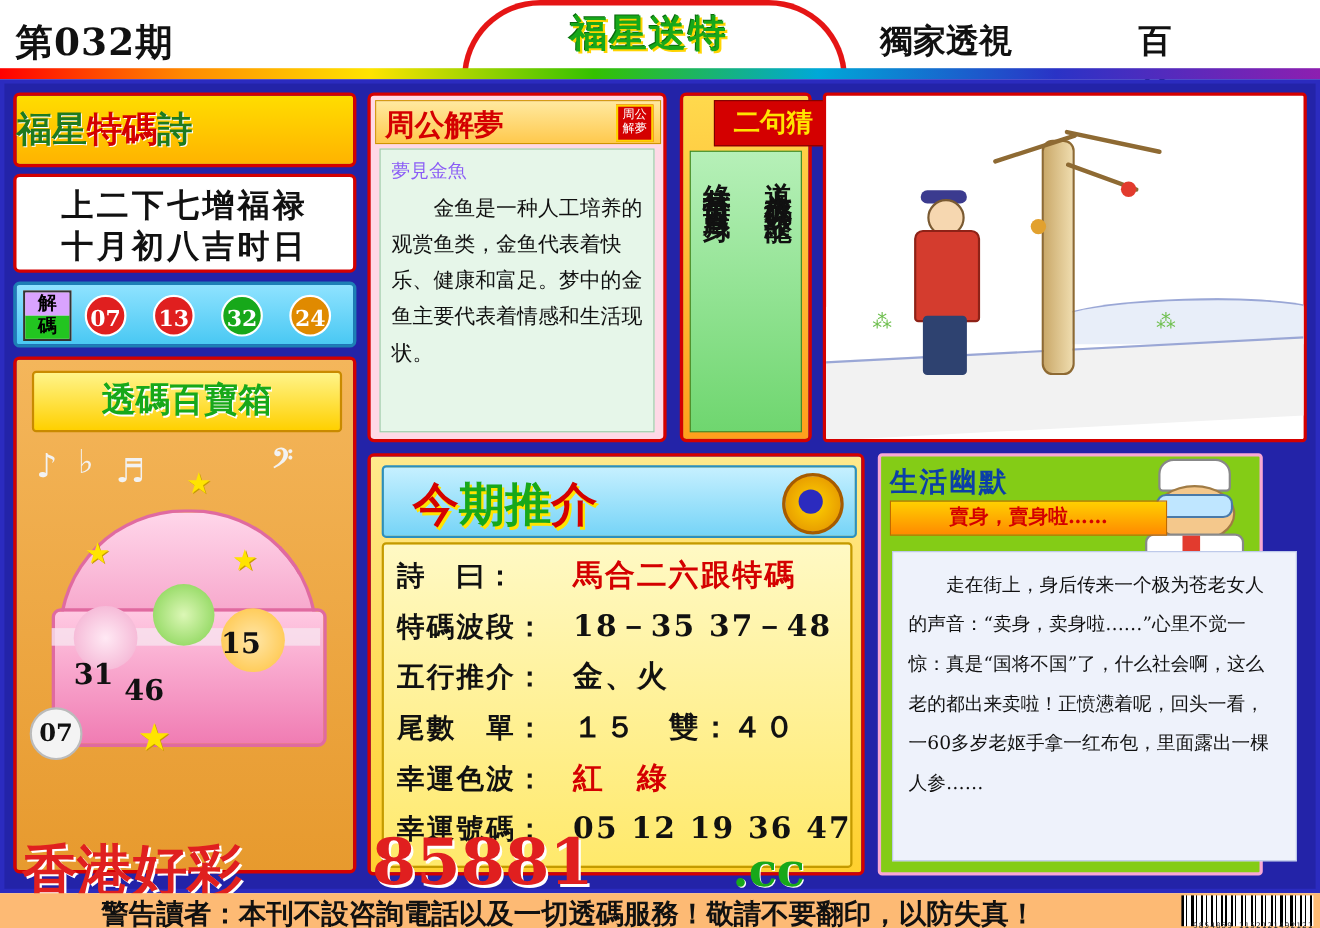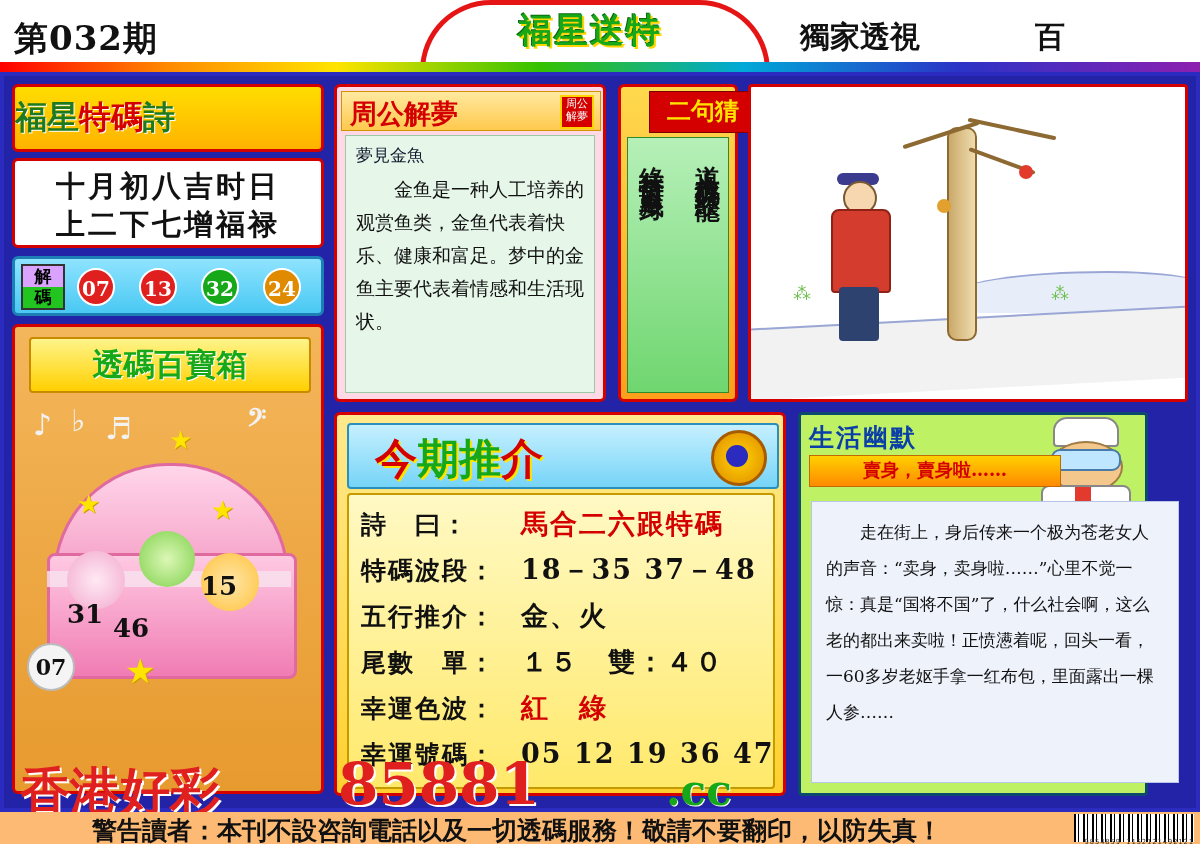--- a/index.html
+++ b/index.html
@@ -89,21 +89,21 @@
      background:#ffd9e6;border:3px solid #d40000;border-radius:6px;box-sizing:border-box;}
   .dream-h{position:absolute;left:4px;top:4px;width:258px;height:38px;
      background:linear-gradient(#ffe9a0,#ffc94d);border:1px solid #d09400;}
   .dream-h .tt{position:absolute;left:8px;top:4px;font-size:27px;font-weight:bold;color:#d40000;
      font-family:"DejaVu Serif","Liberation Serif",serif;}
   .dream-seal{position:absolute;right:6px;top:3px;width:30px;height:30px;background:#d40000;
      border:2px solid #ffd400;color:#fff;font-size:11px;text-align:center;line-height:13px;
      font-family:"DejaVu Serif","Liberation Serif",serif;}
   .dream-body{position:absolute;left:8px;top:48px;width:250px;height:258px;
      background:#e6f6e9;border:1px solid #9bc9a5;box-sizing:border-box;padding:8px 10px;}
-  .dream-body .sub{font-size:17px;color:#0f172a;margin-bottom:6px;
+  .dream-body .sub{font-size:17px;color:#8b5cf6;margin-bottom:6px;
      font-family:"DejaVu Serif","Liberation Serif",serif;}
   .dream-body p{margin:0;font-size:19px;line-height:33px;color:#111;text-indent:2em;
      font-family:"DejaVu Serif","Liberation Serif",serif;}
 
   .tuijie{position:absolute;left:334px;top:412px;width:452px;height:384px;
      background:linear-gradient(#ffe98c,#ffd02e);border:3px solid #d40000;border-radius:6px;box-sizing:border-box;}
   .tj-head{position:absolute;left:10px;top:8px;width:428px;height:62px;
      background:linear-gradient(#c6f0ff,#76d4f7);border:2px solid #2b8fbe;border-radius:4px;}
   .tj-head .tt{position:absolute;left:26px;top:6px;font-size:42px;font-weight:bold;
      font-family:"DejaVu Serif","Liberation Serif",serif;color:#d40000;text-shadow:2px 2px 0 #ffe400;}
@@ -150,21 +150,21 @@
   .man-head{position:absolute;left:92px;top:94px;width:30px;height:30px;border-radius:50%;
      background:#f6d7b0;border:2px solid #7a5a32;}
   .man-hat{position:absolute;left:86px;top:86px;width:42px;height:12px;background:#3b3b8f;border-radius:6px;}
   .man-body{position:absolute;left:80px;top:122px;width:56px;height:80px;background:#d43c2e;
      border:2px solid #8e2217;border-radius:8px 8px 4px 4px;}
   .man-legs{position:absolute;left:88px;top:200px;width:40px;height:54px;background:#2e4270;border-radius:4px;}
   .grass{position:absolute;bottom:96px;color:#6fbf4f;font-size:18px;}
 
   
   .humor{position:absolute;left:798px;top:412px;width:350px;height:384px;
-     background:#bef264;border:3px solid #0c4a6e;border-radius:4px;box-sizing:border-box;}
+     background:#84cc16;border:3px solid #f9a8d4;border-radius:4px;box-sizing:border-box;}
   .humor-h{position:absolute;left:8px;top:6px;font-size:25px;font-weight:bold;color:#0b3fa8;
      font-family:"DejaVu Serif","Liberation Serif",serif;letter-spacing:2px;}
   .humor-sub{position:absolute;left:8px;top:40px;width:250px;height:30px;
      background:linear-gradient(#ffd000,#ff8a00);border:1px solid #c06a00;}
   .humor-sub span{display:block;text-align:center;line-height:28px;font-size:18px;font-weight:bold;color:#d40000;
      font-family:"DejaVu Serif","Liberation Serif",serif;}
   .humor-body{position:absolute;left:10px;top:86px;width:368px;height:282px;
      background:#eef2fb;border:1px solid #b9c6e8;box-sizing:border-box;padding:12px 14px;}
   .humor-body p{margin:0;font-size:17px;line-height:36px;color:#111;text-indent:2em;
      font-family:"DejaVu Serif","Liberation Serif",serif;}
@@ -217,22 +217,22 @@
 
   <div class="leftcol">
 
     <div class="box-poem">
       <div class="t">
         <span>福星</span><span class="r">特碼</span><span>詩</span>
       </div>
     </div>
 
     <div class="box-lines">
+      <div>上二下七增福禄</div>
       <div>十月初八吉时日</div>
-      <div>上二下七增福禄</div>
     </div>
 
     <div class="box-balls">
       <div class="jm">
         <span class="a">解</span>
         <span class="b">碼</span>
       </div>
       <div class="ball" style="left:62px;background:#e01f1f;">07</div>
       <div class="ball" style="left:124px;background:#e01f1f;">13</div>
       <div class="ball" style="left:186px;background:#17a81a;">32</div>

